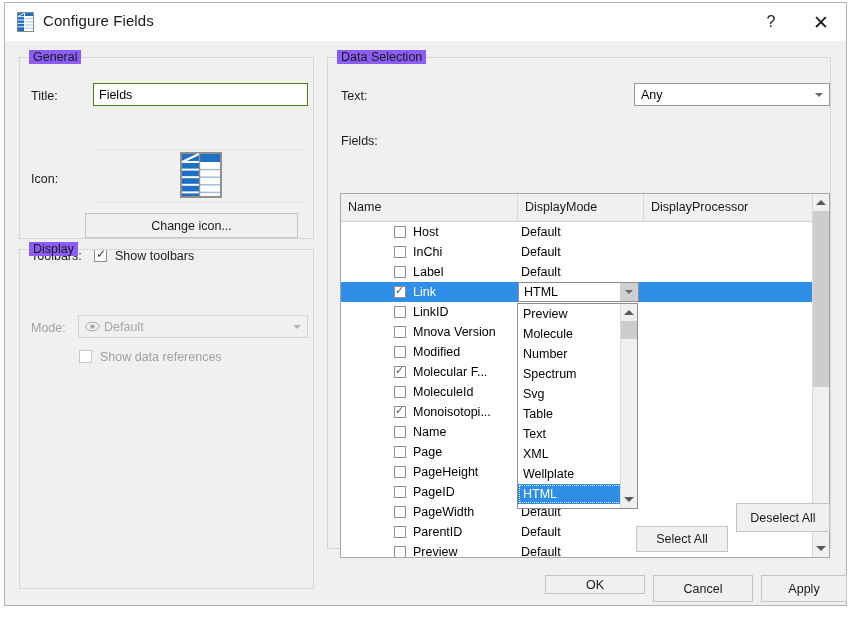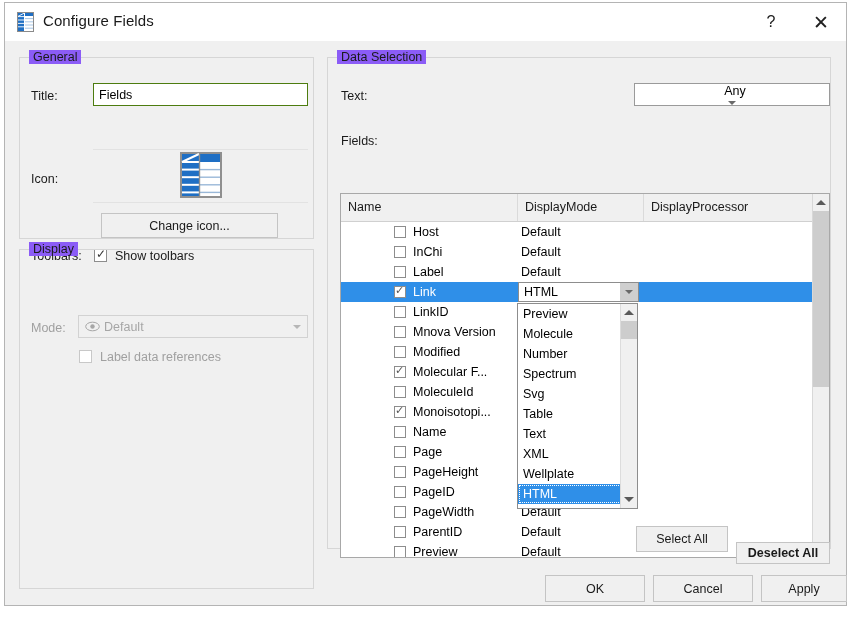--- a/index.html
+++ b/index.html
@@ -471,21 +471,21 @@
               <line x1="20" y1="17.6" x2="40" y2="17.6"></line>
               <line x1="20" y1="25.2" x2="40" y2="25.2"></line>
               <line x1="20" y1="32.8" x2="40" y2="32.8"></line>
               <line x1="20" y1="40.4" x2="40" y2="40.4"></line>
             </g>
             <line x1="19.5" y1="2" x2="19.5" y2="44" stroke="#8f8f8f" stroke-width="1.4"></line>
           </svg>
         </span>
       </div>
 
-      <div class="btn" style="left:96px; top:172px; width:177px; height:25px;">Change icon...</div>
+      <div class="btn" style="left:80px; top:172px; width:213px; height:25px;">Change icon...</div>
 
       <span class="lbl" style="left:26px; top:208px;">Toolbars:</span>
       <div class="checkbox" style="left:89px; top:208px;">
         <span class="tick">✓</span>
       </div>
       <span class="lbl" style="left:110px; top:208px;text-align:right;">Show toolbars</span>
 
       <div class="groupbox" id="gb-display">
         <span class="gb-title">Display</span>
       </div>
@@ -498,28 +498,28 @@
             <circle cx="7.5" cy="5.5" r="2.2" fill="#a6a6a6"></circle>
           </svg>
         </span>
         <span class="combo-text" style="padding-left:4px;">Default</span>
         <span class="combo-arrow">
             <i class="arrow-down dim"></i>
           </span>
       </div>
 
       <div class="checkbox disabled" style="left:74px; top:309px;"></div>
-      <span class="lbl disabled" style="left:95px; top:309px;">Label data references</span>
+      <span class="lbl disabled" style="left:95px; top:309px;">Show data references</span>
 
       <div class="groupbox" id="gb-dataselection">
         <span class="gb-title">Data Selection</span>
       </div>
 
       <span class="lbl" style="left:336px; top:48px;">Text:</span>
-      <div class="combo" style="left:629px; top:42px; width:196px; height:23px;flex-direction:column;">
+      <div class="combo" style="left:629px; top:42px; width:196px; height:23px;">
         <span class="combo-text">Any</span>
         <span class="combo-arrow">
             <i class="arrow-down"></i>
           </span>
       </div>
 
       <span class="lbl" style="left:336px; top:93px;">Fields:</span>
 
       <div class="table-wrap">
         <div class="thead">
@@ -656,21 +656,21 @@
               <i class="arrow-up"></i>
             </div>
           <div class="sb-thumb" style="top:17px; height:18px;"></div>
           <div class="sb-btn bot">
               <i class="arrow-dn"></i>
             </div>
         </div>
       </div>
 
       <div class="btn" style="left:631px; top:485px; width:92px; height:26px;">Select All</div>
-      <div class="btn" style="left:731px; top:501px; width:94px; height:22px;font-weight:bold;">Deselect All</div>
-
-      <div class="btn" style="left:540px; top:534px; width:100px; height:27px;">OK</div>
+      <div class="btn" style="left:731px; top:462px; width:94px; height:29px;">Deselect All</div>
+
+      <div class="btn" style="left:540px; top:534px; width:100px; height:19px;">OK</div>
       <div class="btn" style="left:648px; top:534px; width:100px; height:27px;">Cancel</div>
       <div class="btn" style="left:756px; top:534px; width:86px; height:27px;">Apply</div>
 
     </div>
   </div>
 </div>
 
 </body></html>

